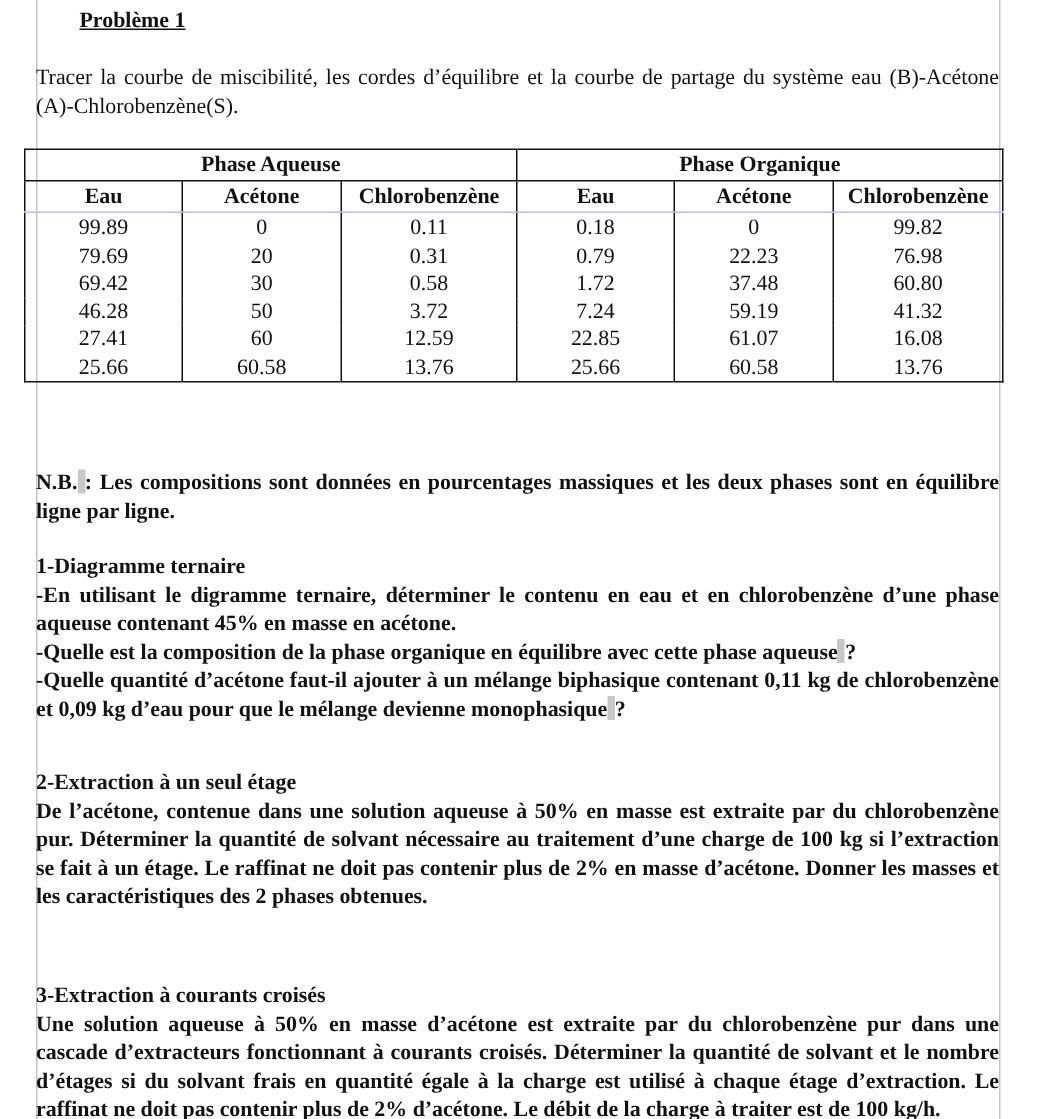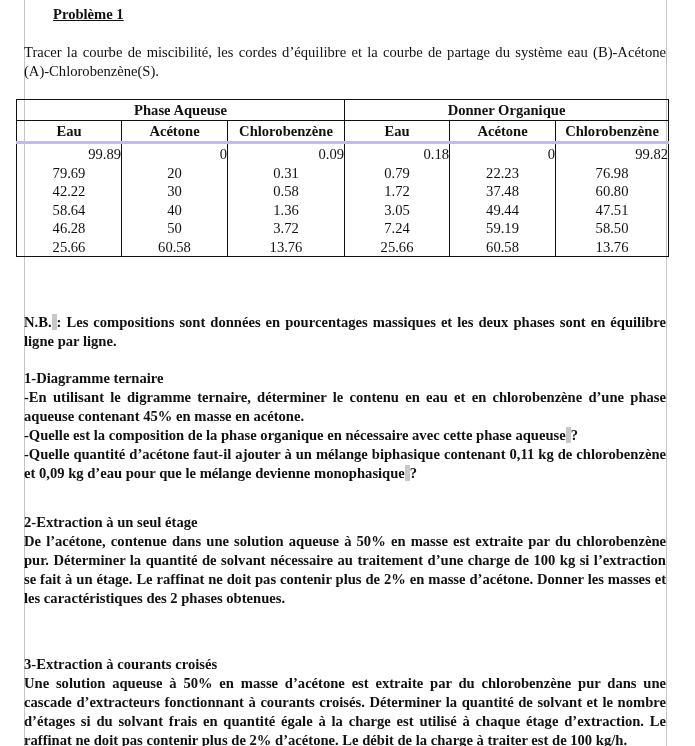--- a/index.html
+++ b/index.html
@@ -30,25 +30,25 @@
   }
   table.data {
     border-collapse: collapse; width: 652px; table-layout: fixed;
     font-size: 14.6px;
   }
   table.data td, table.data th {
     padding: 0; text-align: center; line-height: 18.5px;
   }
   table.data th { font-weight: bold; }
   table.data .group-row th { border-bottom: 1px solid #111; line-height: 20px; }
-  table.data .head-row th { border-bottom: 3px solid #c4b5fd; line-height: 20px; }
+  table.data .head-row th { border-bottom: 1px solid #c4b5fd; line-height: 20px; }
   table.data { border: 1.5px solid #111; }
   .colsep { border-right: 1px solid #111; }
   .groupsep { border-right: 1.5px solid #111; }
-  table.data tbody tr:first-child td { padding-top: 1px; text-align: right; }
+  table.data tbody tr:first-child td { padding-top: 1px; }
   .body-text {
     position: absolute; left: 0; width: 642px; line-height: 19px; text-align: justify; font-weight: bold;
   }
   .nb { top: 313px; }
   .sec1 { top: 369px; }
   .sec2 { top: 502px; margin-top: 11px; }
   .sec3 { top: 615px; margin-top: 40px; }
   p { margin: 0; }
   .cursor-mark { background: #c8c8c8; display: inline-block; width: 5px; height: 16px; vertical-align: -3px; }
 </style>
@@ -70,92 +70,92 @@
         <col style="width:105px">
           <col style="width:106px">
           <col style="width:117px">
         <col style="width:105px">
           <col style="width:106px">
           <col style="width:113px">
       </colgroup>
       <thead>
         <tr class="group-row">
           <th colspan="3" class="groupsep">Phase Aqueuse</th>
-          <th colspan="3">Donner Organique</th>
+          <th colspan="3">Phase Organique</th>
         </tr>
         <tr class="head-row" id="head-row">
             <th class="colsep">Eau</th>
             <th class="colsep">Acétone</th>
             <th class="groupsep">Chlorobenzène</th>
             <th class="colsep">Eau</th>
             <th class="colsep">Acétone</th>
             <th>Chlorobenzène</th>
           </tr>
       </thead>
       <tbody id="table-body">
           <tr>
             <td class="colsep">99.89</td>
             <td class="colsep">0</td>
-            <td class="groupsep">0.09</td>
+            <td class="groupsep">0.11</td>
             <td class="colsep">0.18</td>
             <td class="colsep">0</td>
             <td>99.82</td>
           </tr>
           <tr>
             <td class="colsep">79.69</td>
             <td class="colsep">20</td>
             <td class="groupsep">0.31</td>
             <td class="colsep">0.79</td>
             <td class="colsep">22.23</td>
             <td>76.98</td>
           </tr>
           <tr>
-            <td class="colsep">42.22</td>
+            <td class="colsep">69.42</td>
             <td class="colsep">30</td>
             <td class="groupsep">0.58</td>
             <td class="colsep">1.72</td>
             <td class="colsep">37.48</td>
             <td>60.80</td>
           </tr>
           <tr>
-            <td class="colsep">58.64</td>
-            <td class="colsep">40</td>
-            <td class="groupsep">1.36</td>
-            <td class="colsep">3.05</td>
-            <td class="colsep">49.44</td>
-            <td>47.51</td>
-          </tr>
-          <tr>
             <td class="colsep">46.28</td>
             <td class="colsep">50</td>
             <td class="groupsep">3.72</td>
             <td class="colsep">7.24</td>
             <td class="colsep">59.19</td>
-            <td>58.50</td>
+            <td>41.32</td>
+          </tr>
+          <tr>
+            <td class="colsep">27.41</td>
+            <td class="colsep">60</td>
+            <td class="groupsep">12.59</td>
+            <td class="colsep">22.85</td>
+            <td class="colsep">61.07</td>
+            <td>16.08</td>
           </tr>
           <tr>
             <td class="colsep">25.66</td>
             <td class="colsep">60.58</td>
             <td class="groupsep">13.76</td>
             <td class="colsep">25.66</td>
             <td class="colsep">60.58</td>
             <td>13.76</td>
           </tr>
         </tbody>
     </table>
   </div>
 
   <p class="body-text nb">
     <span>N.B.</span><span class="cursor-mark"></span><span>: Les compositions sont données en pourcentages massiques et les deux phases sont en équilibre ligne par ligne.</span>
   </p>
 
   <div class="body-text sec1">
     <p>1-Diagramme ternaire</p>
     <p>-En utilisant le digramme ternaire, déterminer le contenu en eau et en chlorobenzène d’une phase aqueuse contenant 45% en masse en acétone.</p>
-    <p><span>-Quelle est la composition de la phase organique en nécessaire avec cette phase aqueuse</span><span class="cursor-mark"></span><span>?</span></p>
+    <p><span>-Quelle est la composition de la phase organique en équilibre avec cette phase aqueuse</span><span class="cursor-mark"></span><span>?</span></p>
     <p><span>-Quelle quantité d’acétone faut-il ajouter à un mélange biphasique contenant 0,11 kg de chlorobenzène et 0,09 kg d’eau pour que le mélange devienne monophasique</span><span class="cursor-mark"></span><span>?</span></p>
   </div>
 
   <div class="body-text sec2">
     <p>2-Extraction à un seul étage</p>
     <p>De l’acétone, contenue dans une solution aqueuse à 50% en masse est extraite par du chlorobenzène pur. Déterminer la quantité de solvant nécessaire au traitement d’une charge de 100 kg si l’extraction se fait à un étage. Le raffinat ne doit pas contenir plus de 2% en masse d’acétone. Donner les masses et les caractéristiques des 2 phases obtenues.</p>
   </div>
 
   <div class="body-text sec3">
     <p>3-Extraction à courants croisés</p>

